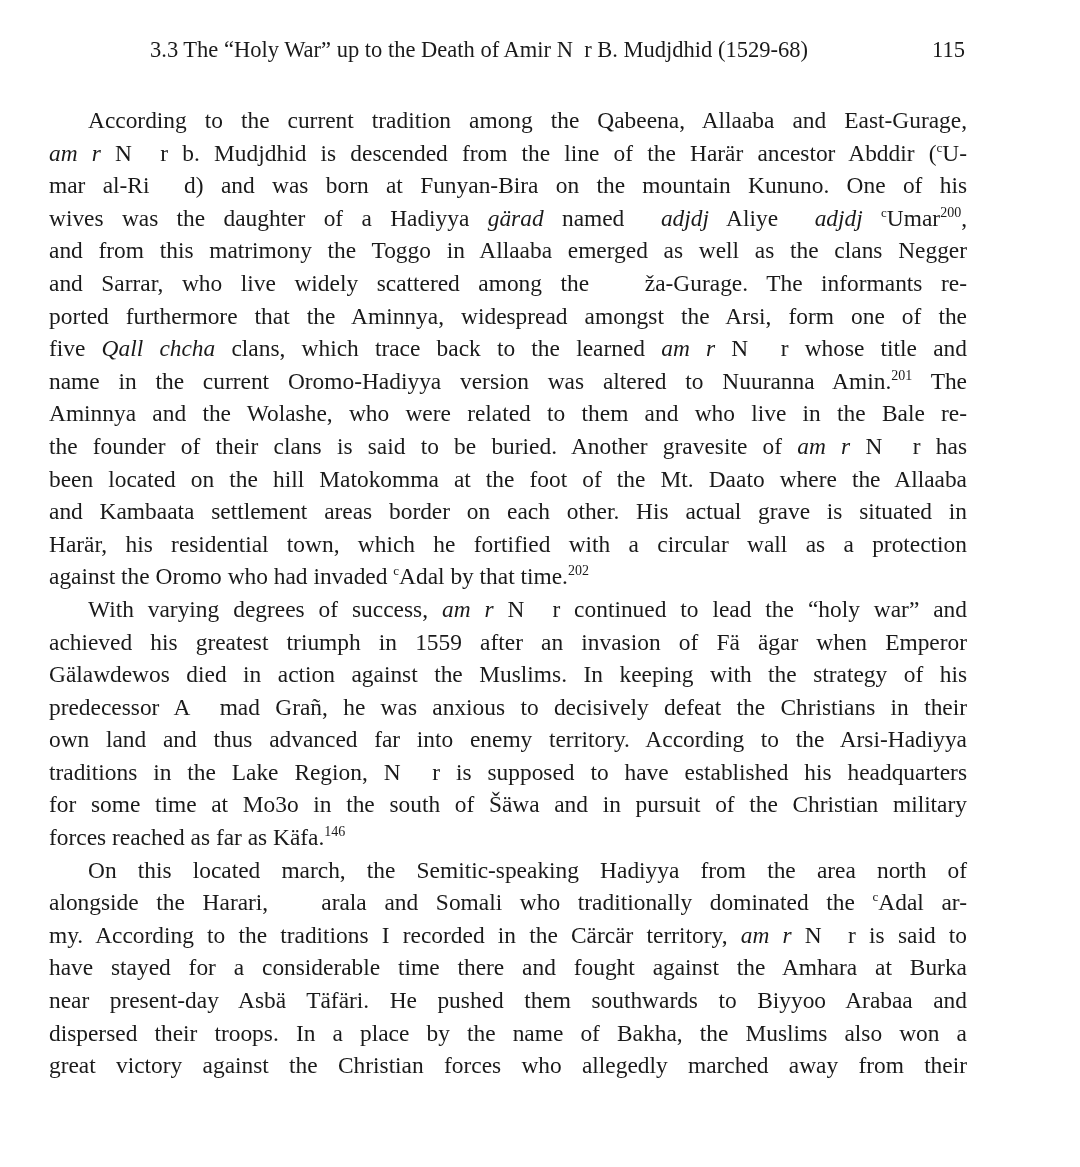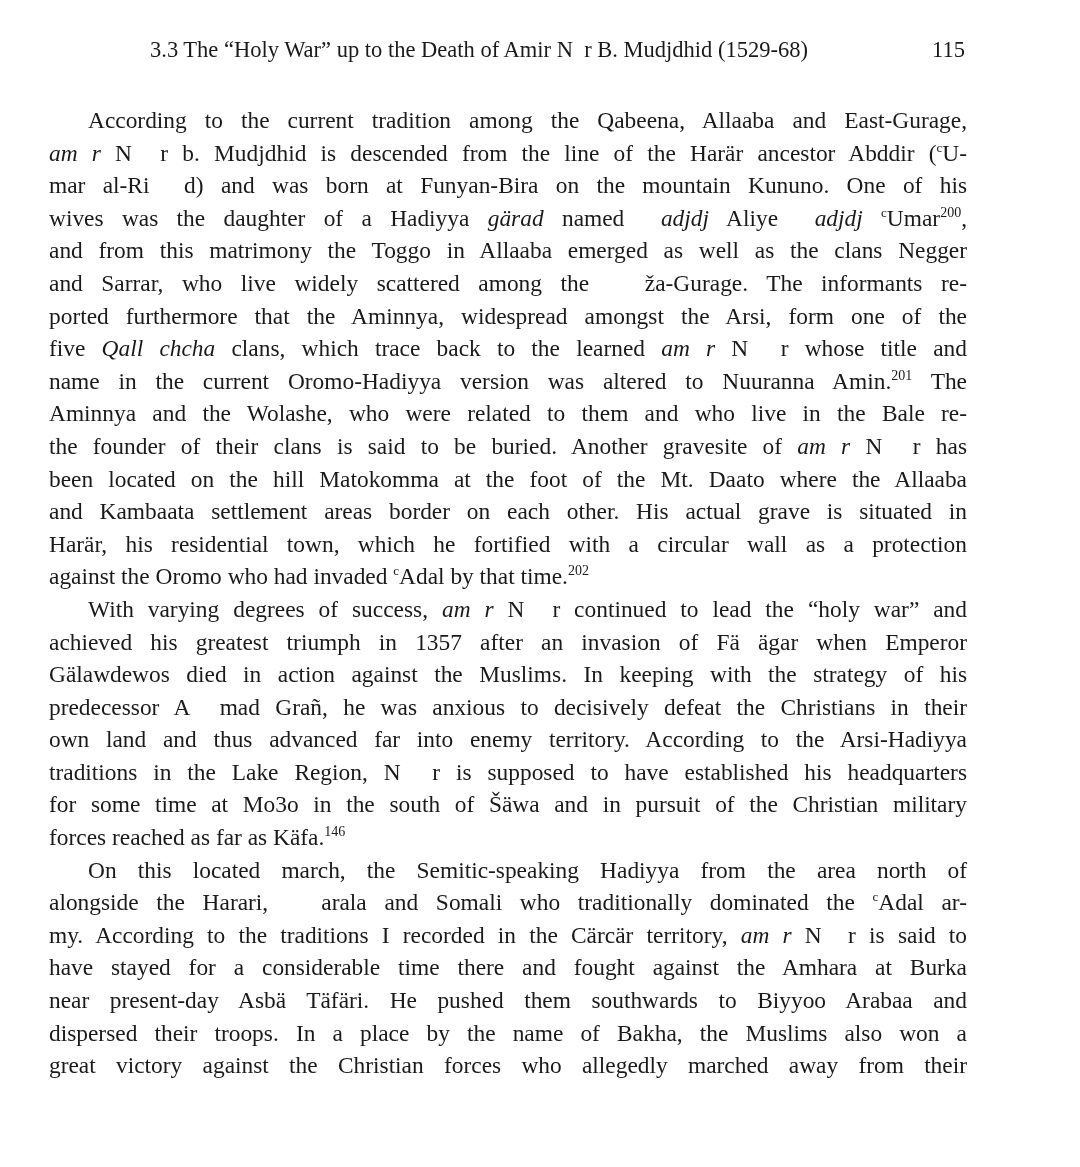--- a/index.html
+++ b/index.html
@@ -98,21 +98,21 @@
         <div class="line"><span>name in the current Oromo-Hadiyya version was altered to Nuuranna Amin.</span><sup>201</sup><span> The</span></div>
         <div class="line"><span>Aminnya and the Wolashe, who were related to them and who live in the Bale re-</span></div>
         <div class="line"><span>the founder of their clans is said to be buried. Another gravesite of </span><span class="it">am r</span><span> N  r has</span></div>
         <div class="line"><span>been located on the hill Matokomma at the foot of the Mt. Daato where the Allaaba</span></div>
         <div class="line"><span>and Kambaata settlement areas border on each other. His actual grave is situated in</span></div>
         <div class="line"><span>Harär, his residential town, which he fortified with a circular wall as a protection</span></div>
         <div class="line last"><span>against the Oromo who had invaded </span><span class="sc">c</span><span>Adal by that time.</span><sup>202</sup></div>
       </div>
       <div>
         <div class="line indent"><span>With varying degrees of success, </span><span class="it">am r</span><span> N  r continued to lead the “holy war” and</span></div>
-        <div class="line"><span>achieved his greatest triumph in 1357 after an invasion of Fä ägar when Emperor</span></div>
+        <div class="line"><span>achieved his greatest triumph in 1559 after an invasion of Fä ägar when Emperor</span></div>
         <div class="line"><span>Gälawdewos died in action against the Muslims. In keeping with the strategy of his</span></div>
         <div class="line"><span>predecessor A  mad Grañ, he was anxious to decisively defeat the Christians in their</span></div>
         <div class="line"><span>own land and thus advanced far into enemy territory. According to the Arsi-Hadiyya</span></div>
         <div class="line"><span>traditions in the Lake Region, N  r is supposed to have established his headquarters</span></div>
         <div class="line"><span>for some time at Mo3o in the south of Šäwa and in pursuit of the Christian military</span></div>
         <div class="line last"><span>forces reached as far as Käfa.</span><sup>146</sup></div>
       </div>
       <div>
         <div class="line indent"><span>On this located march, the Semitic-speaking Hadiyya from the area north of</span></div>
         <div class="line"><span>alongside the Harari,   arala and Somali who traditionally dominated the </span><span class="sc">c</span><span>Adal ar-</span></div>

